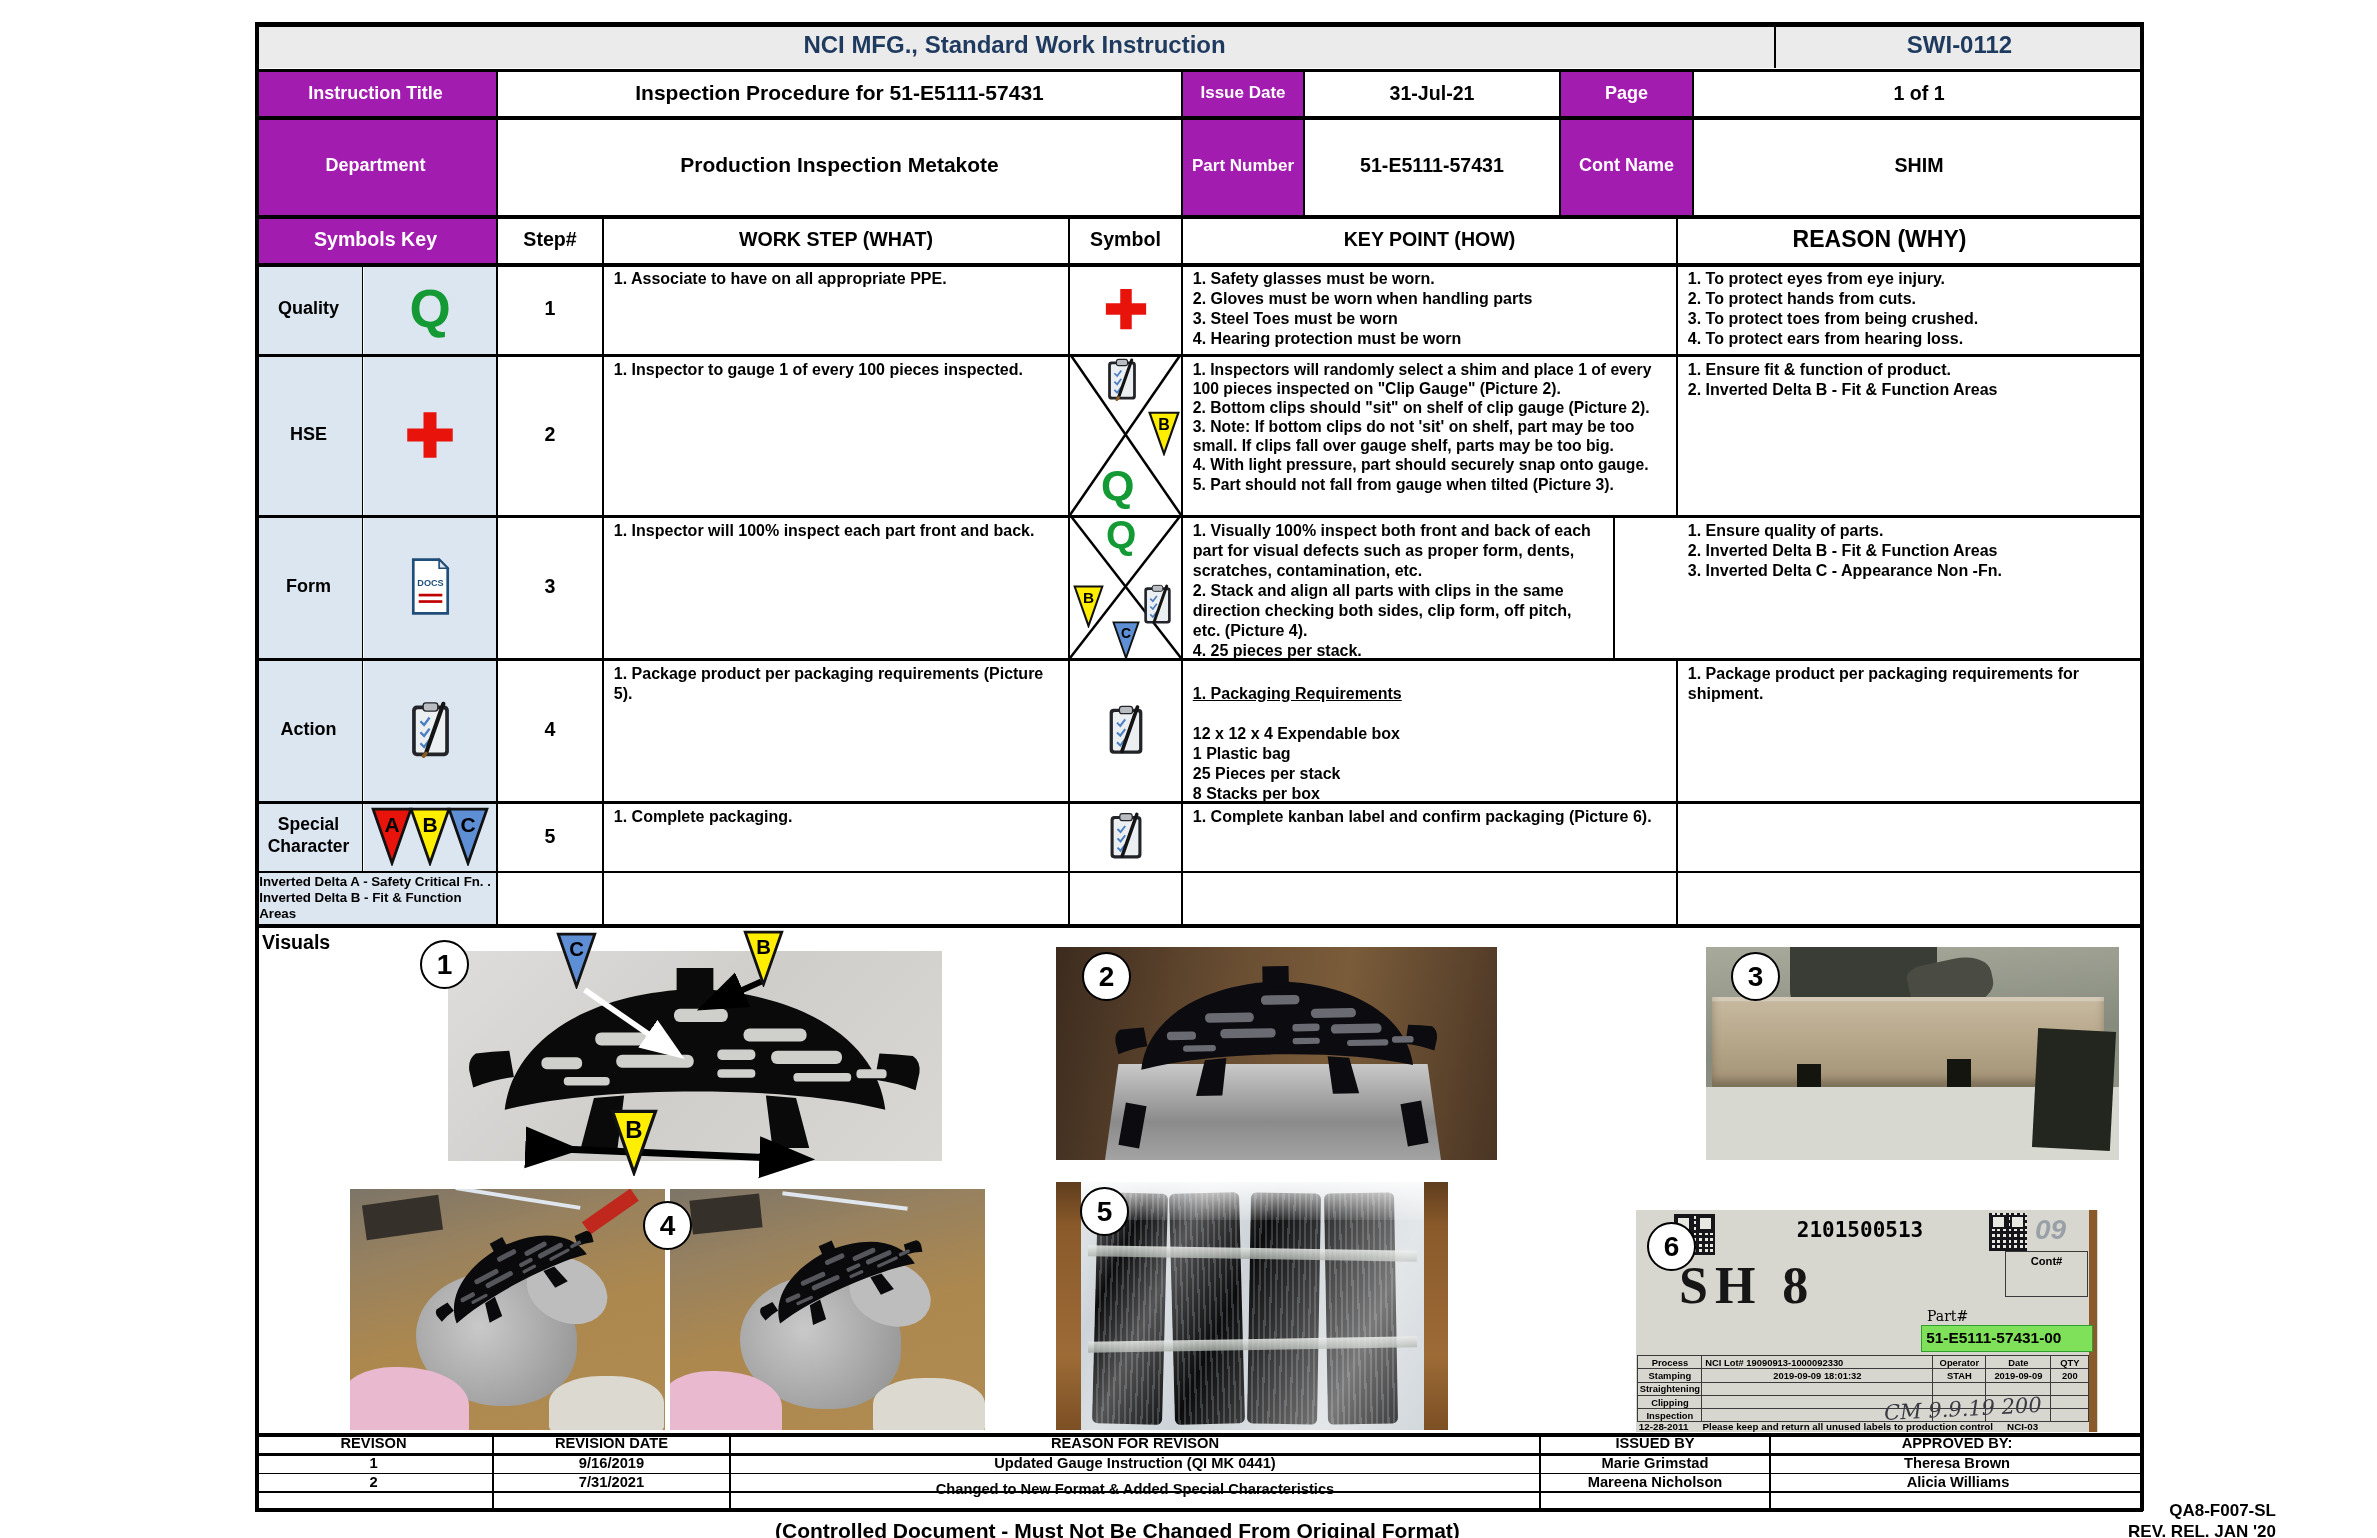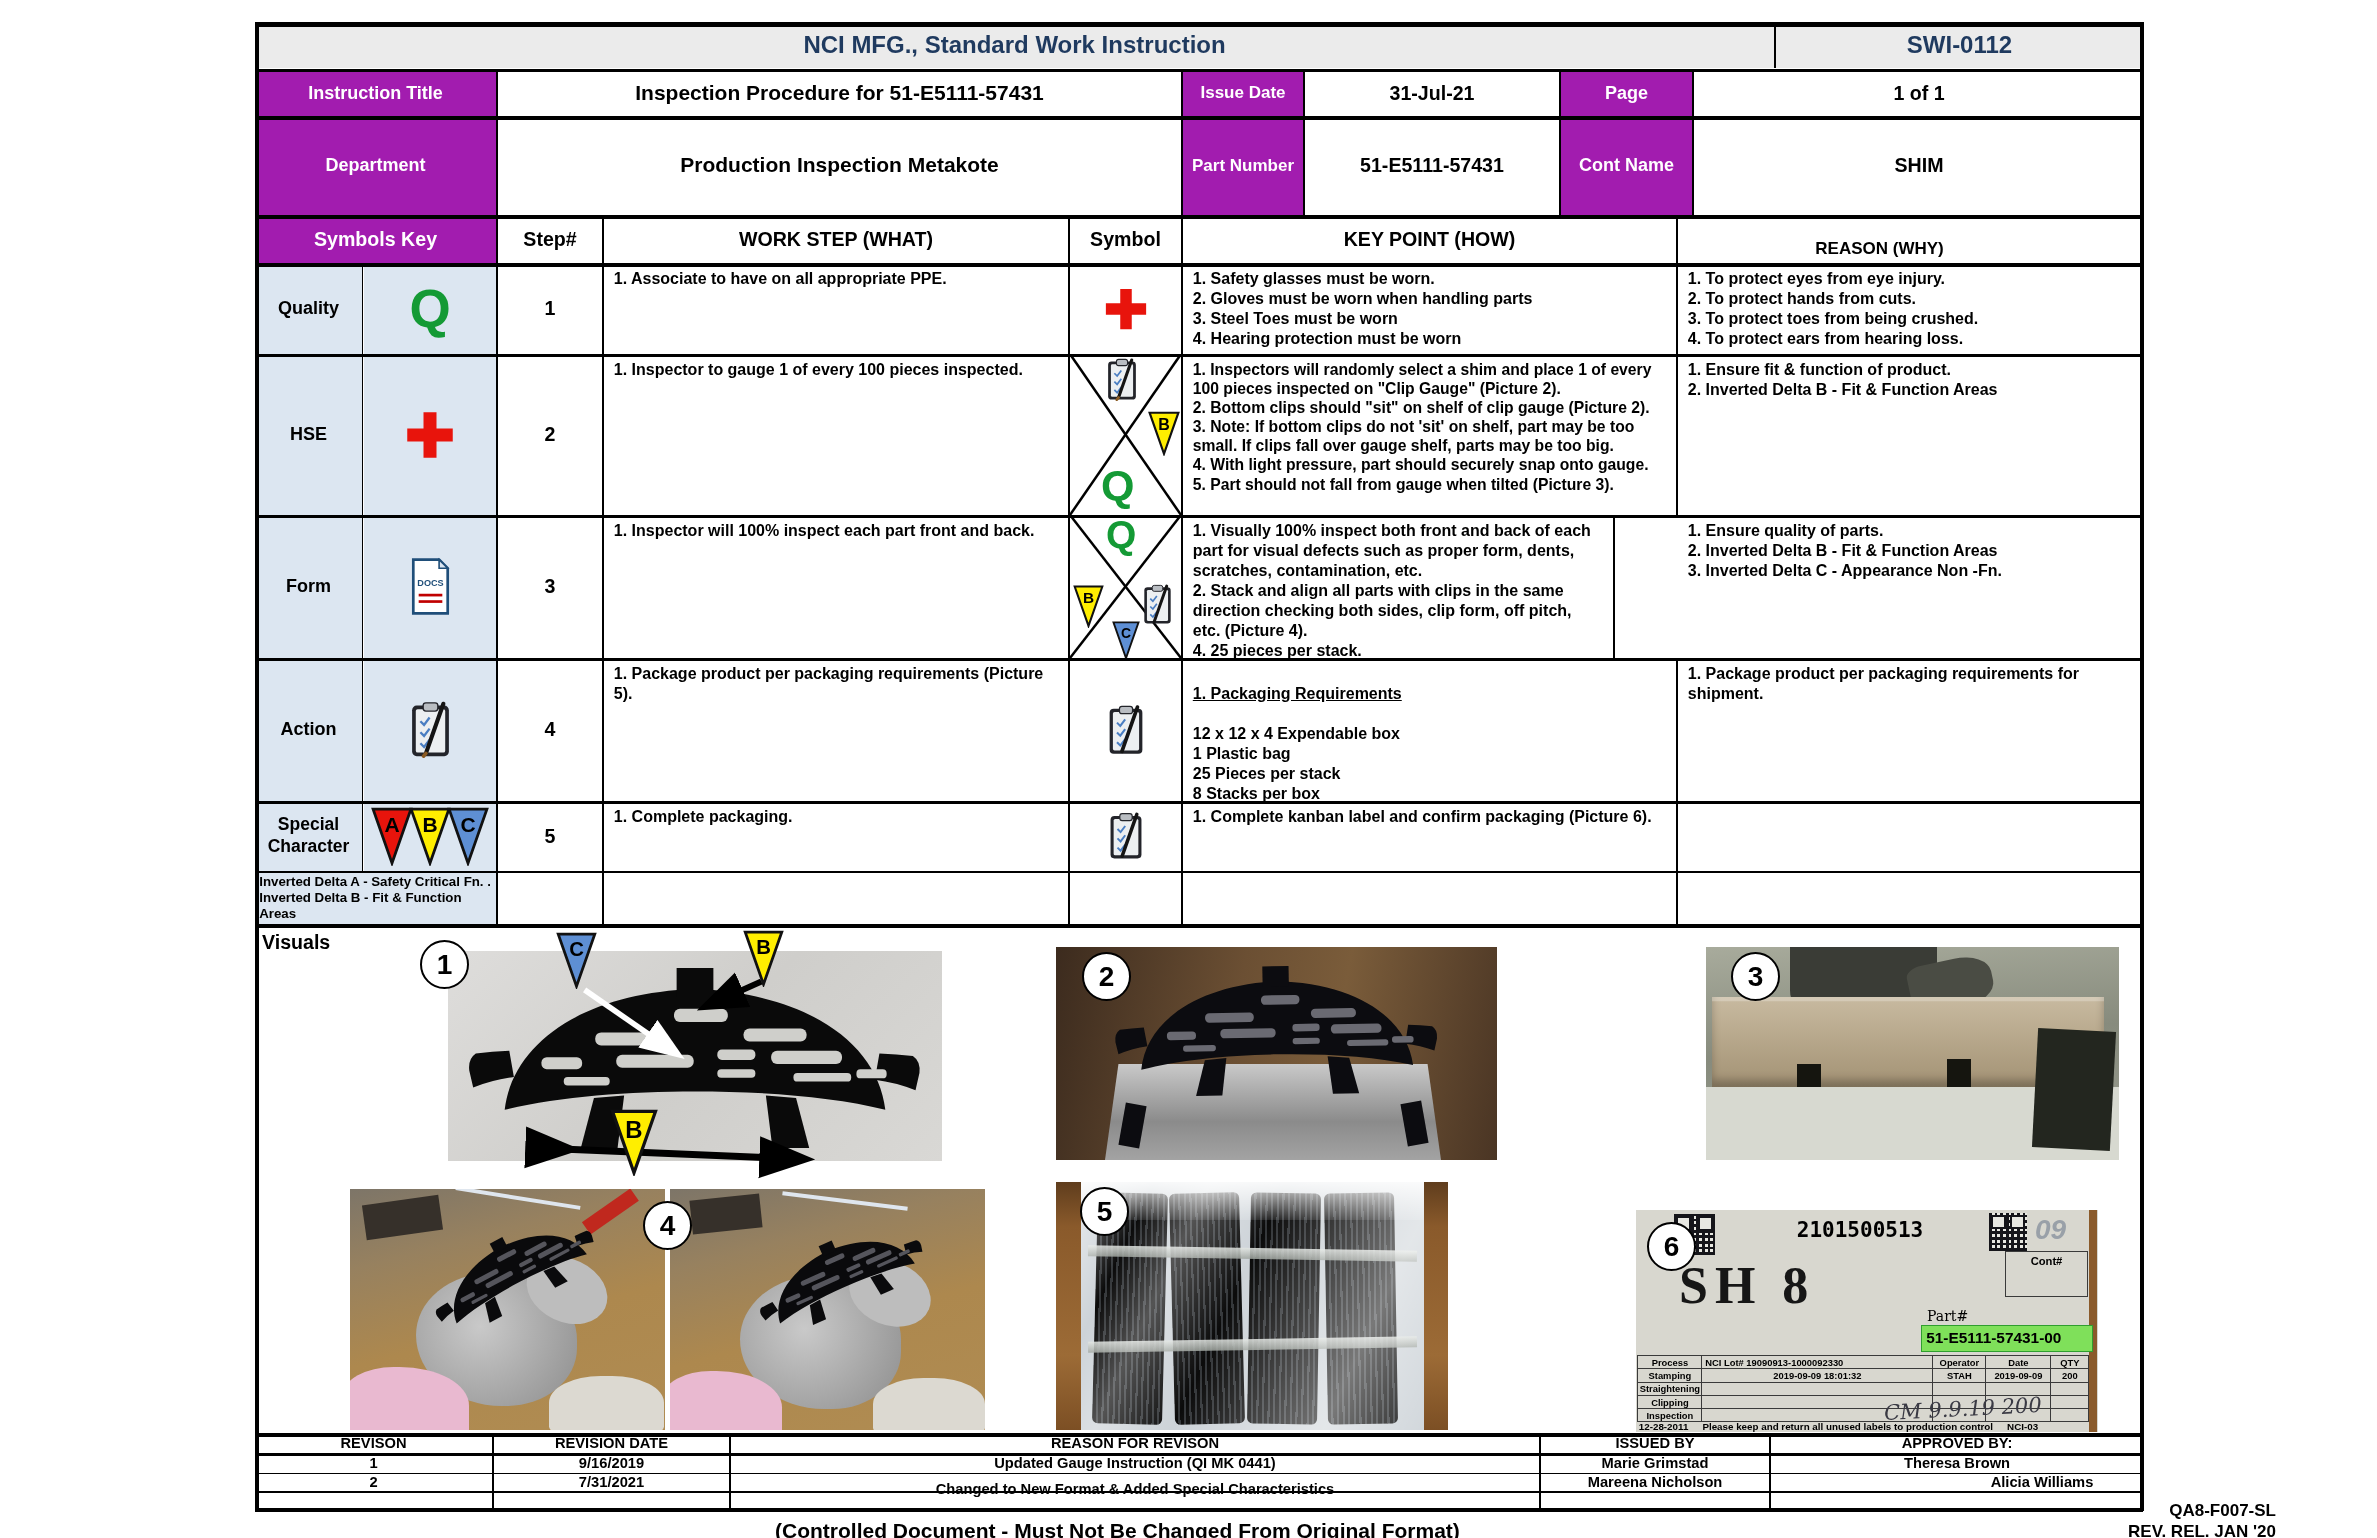--- a/index.html
+++ b/index.html
@@ -79,21 +79,21 @@
   <div class="cell navy" style="left:1183px;top:116px;width:122px;height:99px;font-size:17px">Part Number</div>
   <div class="cell" style="left:1305px;top:116px;width:256px;height:99px;font-size:19.6px">51-E5111-57431</div>
   <div class="cell navy" style="left:1561px;top:116px;width:133px;height:99px;font-size:18px">Cont Name</div>
   <div class="cell last" style="left:1694px;top:116px;width:450px;height:99px;font-size:19.6px">SHIM</div>
 
   <div class="cell navy" style="left:255px;top:215px;width:243px;height:48px;font-size:19.6px">Symbols Key</div>
   <div class="cell" style="left:498px;top:215px;width:106px;height:48px;font-size:19.6px">Step#</div>
   <div class="cell" style="left:604px;top:215px;width:466px;height:48px;font-size:19.6px">WORK STEP (WHAT)</div>
   <div class="cell" style="left:1070px;top:215px;width:113px;height:48px;font-size:19.6px">Symbol</div>
   <div class="cell" style="left:1183px;top:215px;width:495px;height:48px;font-size:19.6px">KEY POINT (HOW)</div>
-  <div class="cell last" style="left:1678px;top:225px;width:403px;height:48px;font-size:17px">REASON (WHY)</div>
+  <div class="cell last" style="left:1678px;top:215px;width:403px;height:48px;font-size:23px">REASON (WHY)</div>
 
   <div class="cell lblue" style="left:255px;top:263px;width:108px;height:91px;font-size:18px;border-right-width:1.4px">Quality</div>
   <div class="cell lblue" style="left:364px;top:263px;width:134px;height:91px">
     <span class="qgreen" style="font-size:53px">Q</span>
   </div>
   <div class="cell" style="left:498px;top:263px;width:106px;height:91px;font-size:19.6px">1</div>
   <div class="cell left" style="left:604px;top:263px;width:466px;height:91px;font-size:16px">1. Associate to have on all appropriate PPE.</div>
   <div class="cell" style="left:1070px;top:263px;width:113px;height:91px">
     <svg viewBox="0 0 64 64" style="width:46px;height:46px">
       <path d="M24 4h16v20h20v16H40v20H24V40H4V24h20z" fill="#e8140c"></path>
@@ -411,21 +411,21 @@
   <div class="cell" style="left:255px;top:1453px;width:239px;height:19.6px;font-size:14.7px">1</div>
   <div class="cell" style="left:494px;top:1453px;width:237px;height:19.6px;font-size:14.7px">9/16/2019</div>
   <div class="cell" style="left:731px;top:1453px;width:810px;height:19.6px;font-size:14.7px">Updated Gauge Instruction (QI MK 0441)</div>
   <div class="cell" style="left:1541px;top:1453px;width:230px;height:19.6px;font-size:14.7px">Marie Grimstad</div>
   <div class="cell last" style="left:1771px;top:1453px;width:372px;height:19.6px;font-size:14.7px">Theresa Brown</div>
 
   <div class="cell" style="left:255px;top:1473px;width:239px;height:18px;font-size:14.7px">2</div>
   <div class="cell" style="left:494px;top:1473px;width:237px;height:18px;font-size:14.7px">7/31/2021</div>
   <div class="cell" style="left:731px;top:1473px;width:810px;height:33px;font-size:14.7px">Changed to New Format &amp; Added Special Characteristics</div>
   <div class="cell" style="left:1541px;top:1473px;width:230px;height:18px;font-size:14.7px">Mareena Nicholson</div>
-  <div class="cell last" style="left:1856px;top:1473px;width:372px;height:18px;font-size:14.7px">Alicia Williams</div>
+  <div class="cell last" style="left:1772px;top:1473px;width:372px;height:18px;font-size:14.7px">Alicia Williams</div>
 
   <div class="cell" style="left:255px;top:1491px;width:239px;height:17px"></div>
   <div class="cell" style="left:494px;top:1491px;width:237px;height:17px"></div>
   <div class="cell" style="left:731px;top:1491px;width:810px;height:17px"></div>
   <div class="cell" style="left:1541px;top:1491px;width:230px;height:17px"></div>
   <div class="cell last" style="left:1771px;top:1491px;width:372px;height:17px"></div>
 
   <div class="rule" style="left:255px;top:22.4px;width:1888px;height:4.2px"></div>
   <div class="rule" style="left:255px;top:69px;width:1888px;height:2.8px"></div>
   <div class="rule" style="left:255px;top:116px;width:1888px;height:3.5px"></div>

